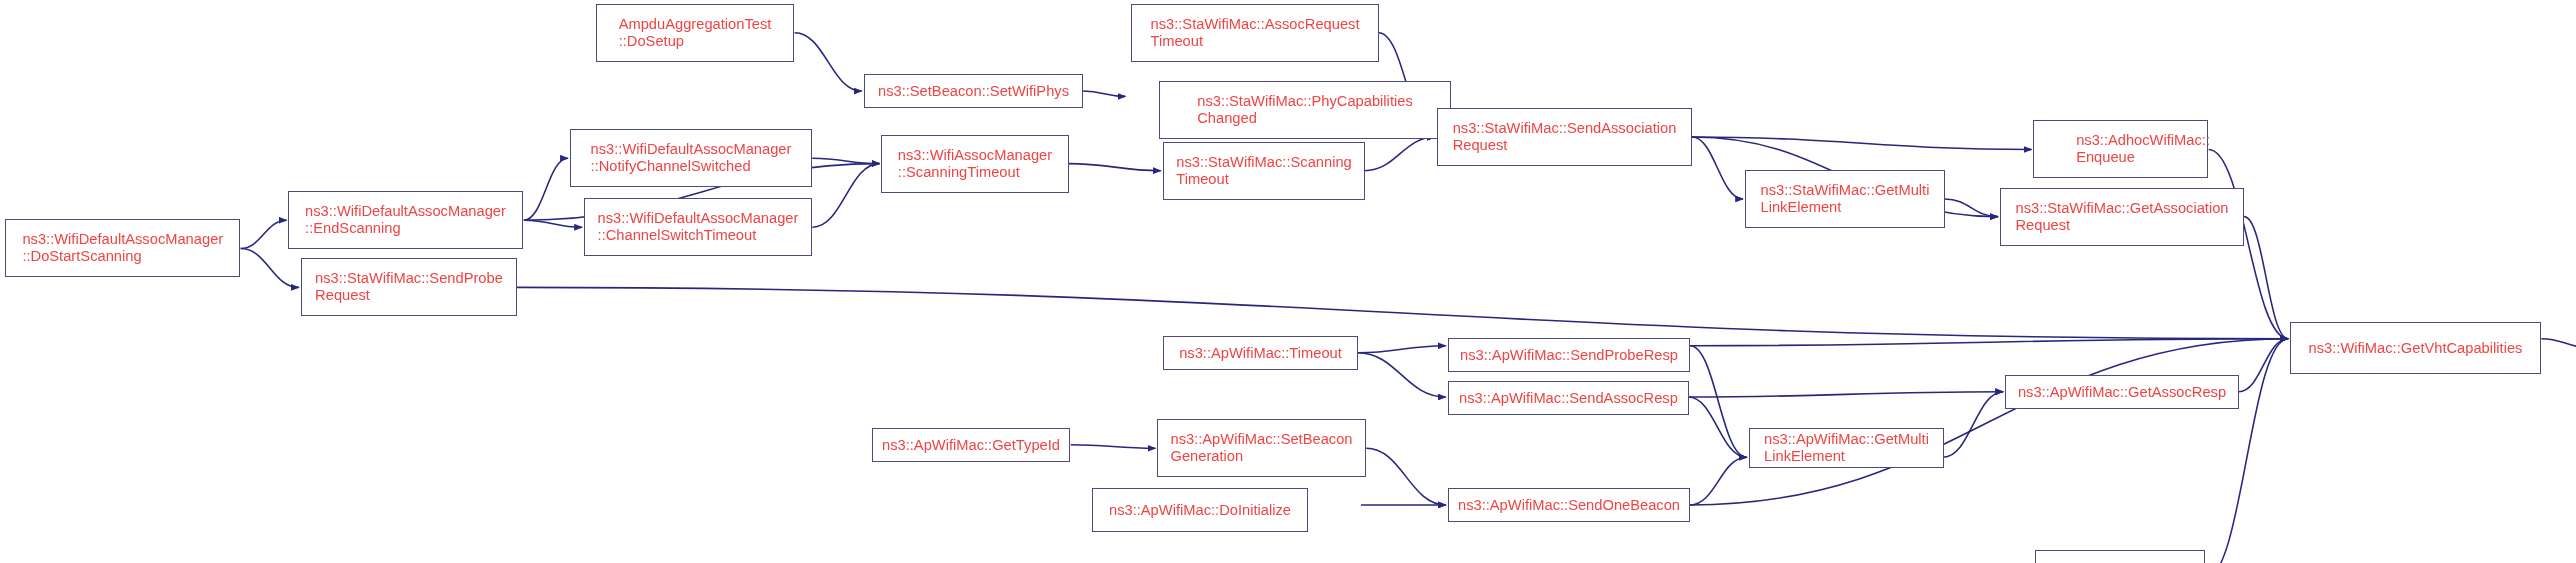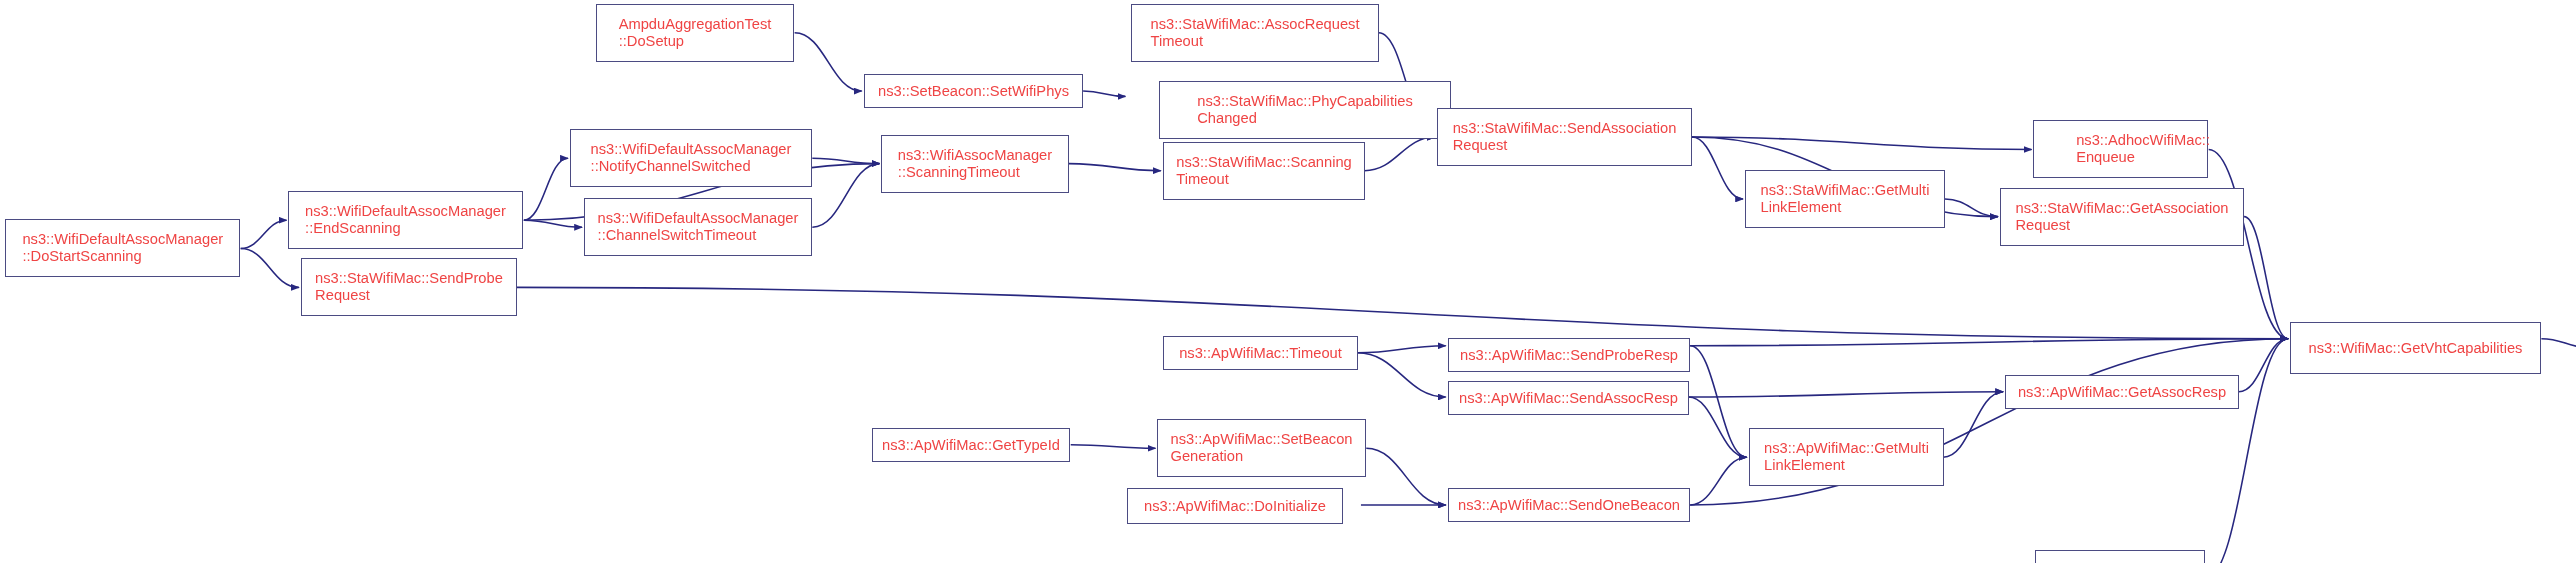--- a/index.html
+++ b/index.html
@@ -115,22 +115,22 @@
     <div class="node" style="left: 2033px; top: 120px; width: 175px; height: 58px; padding-left: 48px;">ns3::AdhocWifiMac::
 Enqueue</div>
     <div class="node" style="left: 2000px; top: 188px; width: 244px; height: 58px;">ns3::StaWifiMac::GetAssociation
 Request</div>
     <div class="node" style="left: 1163px; top: 336px; width: 195px; height: 34px;">ns3::ApWifiMac::Timeout</div>
     <div class="node" style="left: 1448px; top: 318px; width: 242px; height: 34px; margin-top: 20px;">ns3::ApWifiMac::SendProbeResp</div>
     <div class="node" style="left: 1448px; top: 381px; width: 241px; height: 34px;">ns3::ApWifiMac::SendAssocResp</div>
     <div class="node" style="left: 872px; top: 428px; width: 198px; height: 34px;">ns3::ApWifiMac::GetTypeId</div>
     <div class="node" style="left: 1157px; top: 419px; width: 209px; height: 58px;">ns3::ApWifiMac::SetBeacon
 Generation</div>
-    <div class="node" style="left: 1127px; top: 488px; width: 216px; height: 36px;">ns3::ApWifiMac::DoInitialize</div>
+    <div class="node" style="left: 1092px; top: 488px; width: 216px; height: 44px;">ns3::ApWifiMac::DoInitialize</div>
     <div class="node" style="left: 1448px; top: 488px; width: 242px; height: 34px;">ns3::ApWifiMac::SendOneBeacon</div>
-    <div class="node" style="left: 1749px; top: 428px; width: 195px; height: 58px;">ns3::ApWifiMac::GetMulti
+    <div class="node" style="left: 1749px; top: 428px; width: 195px; height: 40px;">ns3::ApWifiMac::GetMulti
 LinkElement</div>
     <div class="node" style="left: 2005px; top: 375px; width: 234px; height: 34px;">ns3::ApWifiMac::GetAssocResp</div>
     <div class="node" style="left: 2290px; top: 322px; width: 251px; height: 52px;">ns3::WifiMac::GetVhtCapabilities</div>
     <div class="node" style="left: 2035px; top: 550px; width: 170px; height: 58px;">ns3::AdhocWifiMac::
 Receive</div>
   </div>
 
 
 </body></html>

